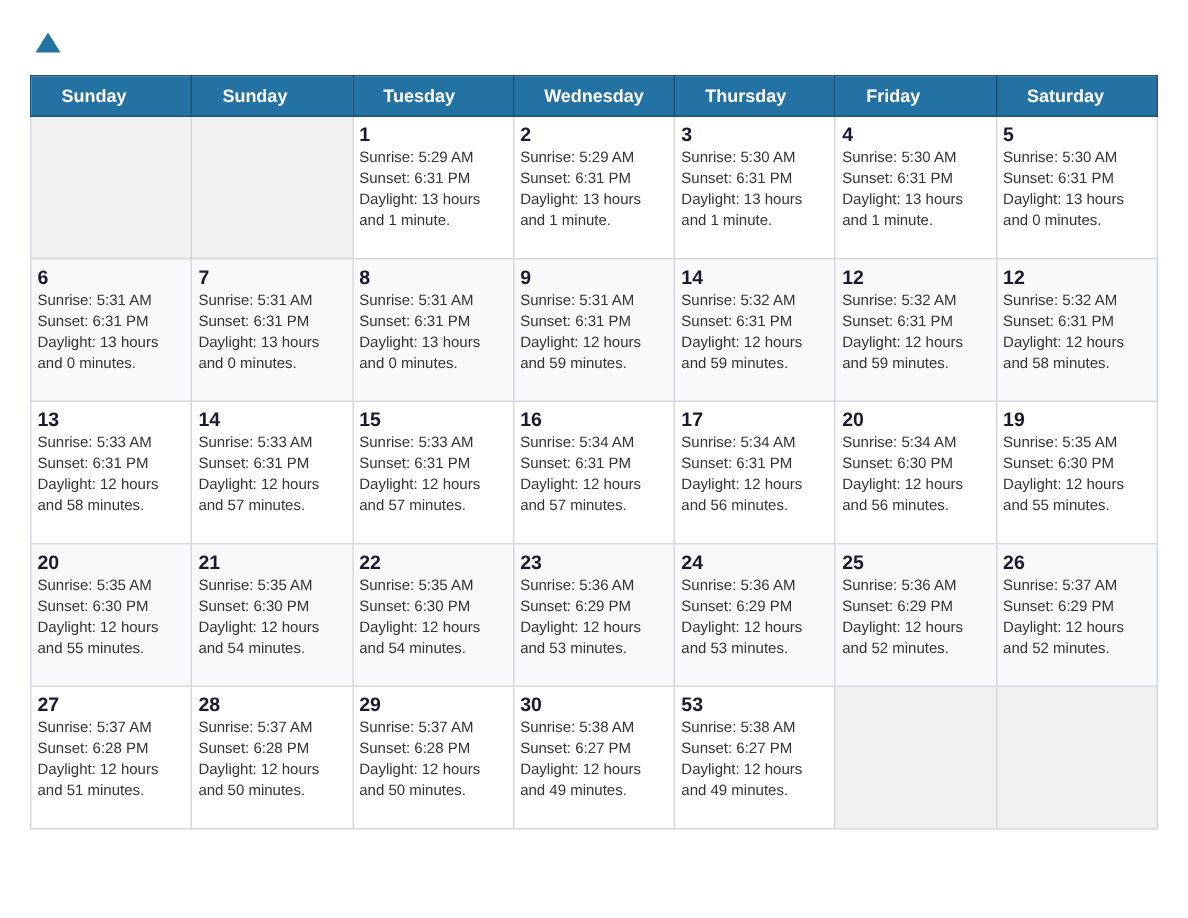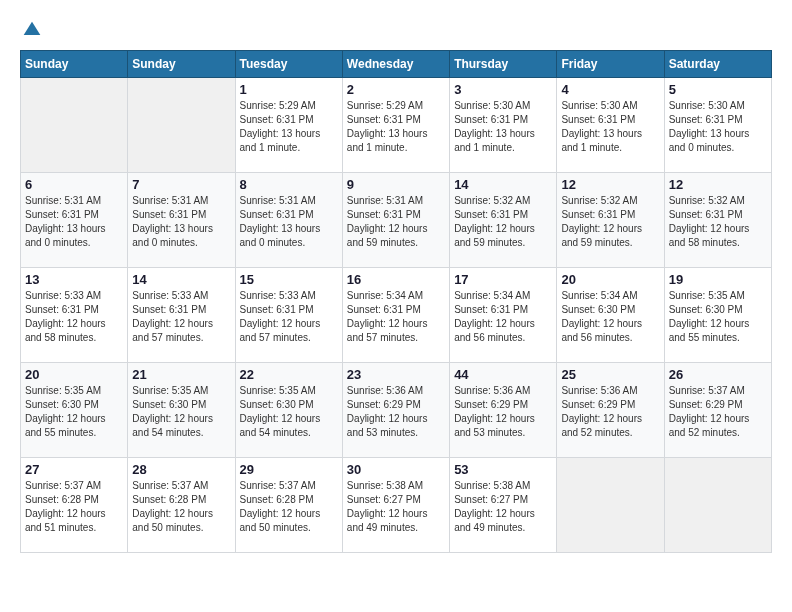--- a/index.html
+++ b/index.html
@@ -53,21 +53,21 @@
       color: #333;
     }
     .calendar {
       width: 100%;
       border-collapse: collapse;
       font-size: 11px;
     }
     .calendar th {
       background-color: #2471a3;
       color: white;
-      padding: 6px 4px;
+      padding: 6px 20px;
       text-align: left;
       font-size: 12px;
       font-weight: bold;
       border: 1px solid #1a5276;
     }
     .calendar td {
       border: 1px solid #d5d8dc;
       vertical-align: top;
       padding: 4px;
       width: calc(100% / 7);
@@ -268,21 +268,21 @@
 Sunset: 6:30 PM
 Daylight: 12 hours and 54 minutes.</div>
         </td>
         <td>
           <div class="day-number">23</div>
           <div class="day-info" style="white-space: pre-line;">Sunrise: 5:36 AM
 Sunset: 6:29 PM
 Daylight: 12 hours and 53 minutes.</div>
         </td>
         <td>
-          <div class="day-number">44</div>
+          <div class="day-number">24</div>
           <div class="day-info" style="white-space: pre-line;">Sunrise: 5:36 AM
 Sunset: 6:29 PM
 Daylight: 12 hours and 53 minutes.</div>
         </td>
         <td>
           <div class="day-number">25</div>
           <div class="day-info" style="white-space: pre-line;">Sunrise: 5:36 AM
 Sunset: 6:29 PM
 Daylight: 12 hours and 52 minutes.</div>
         </td>

